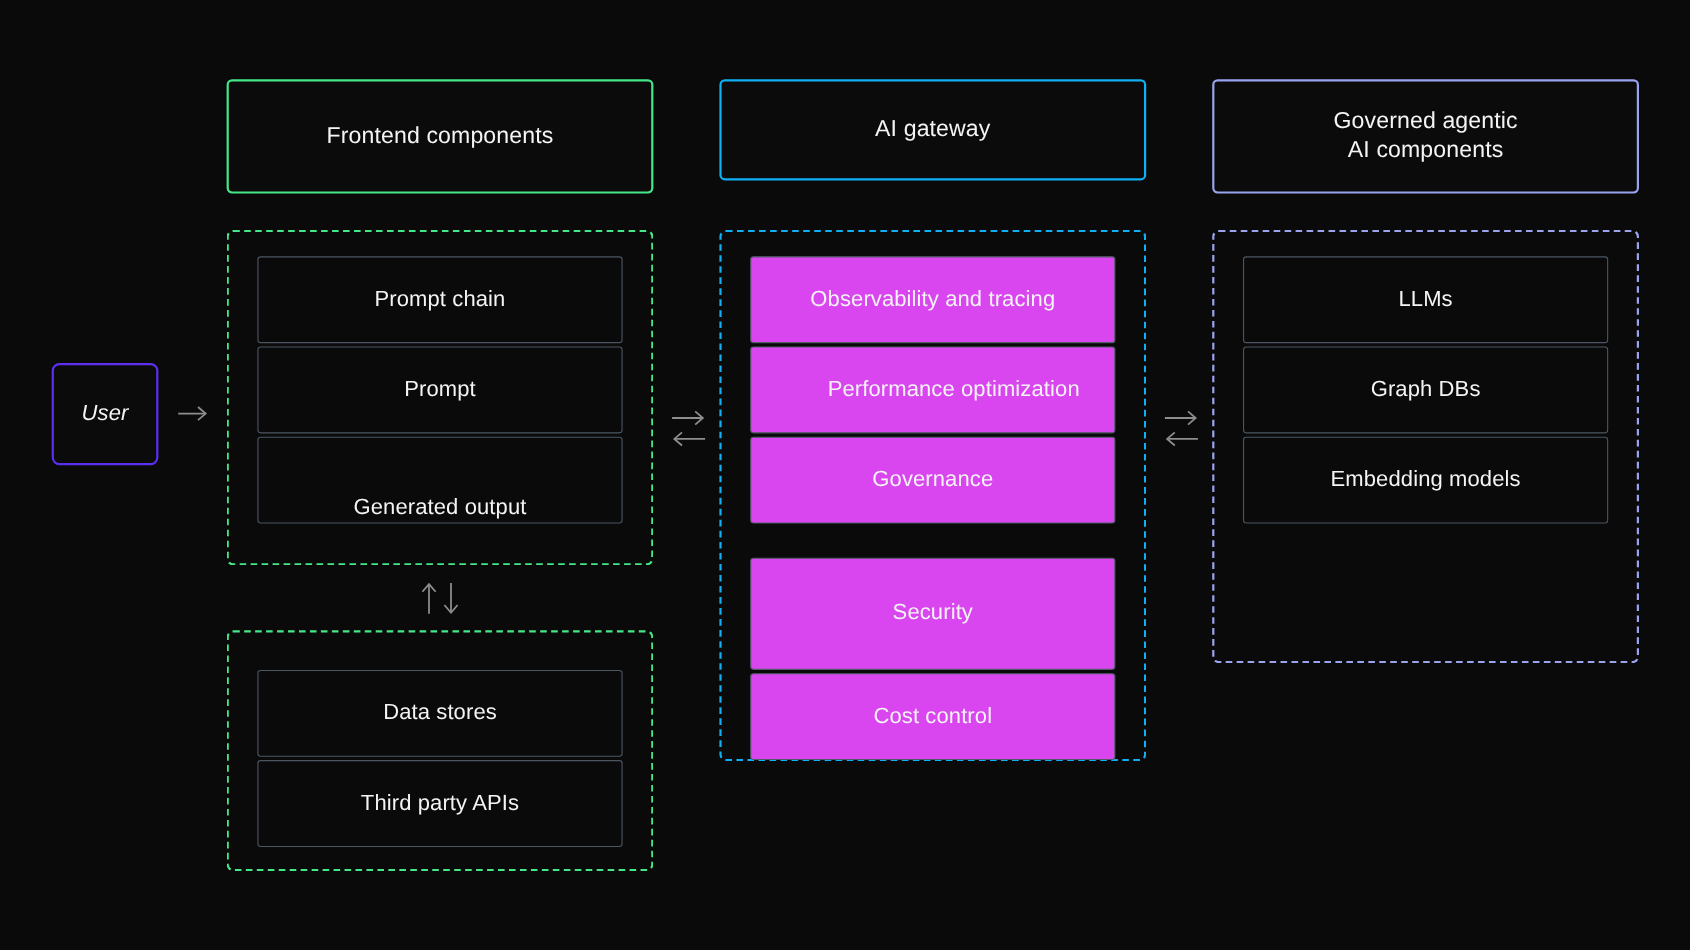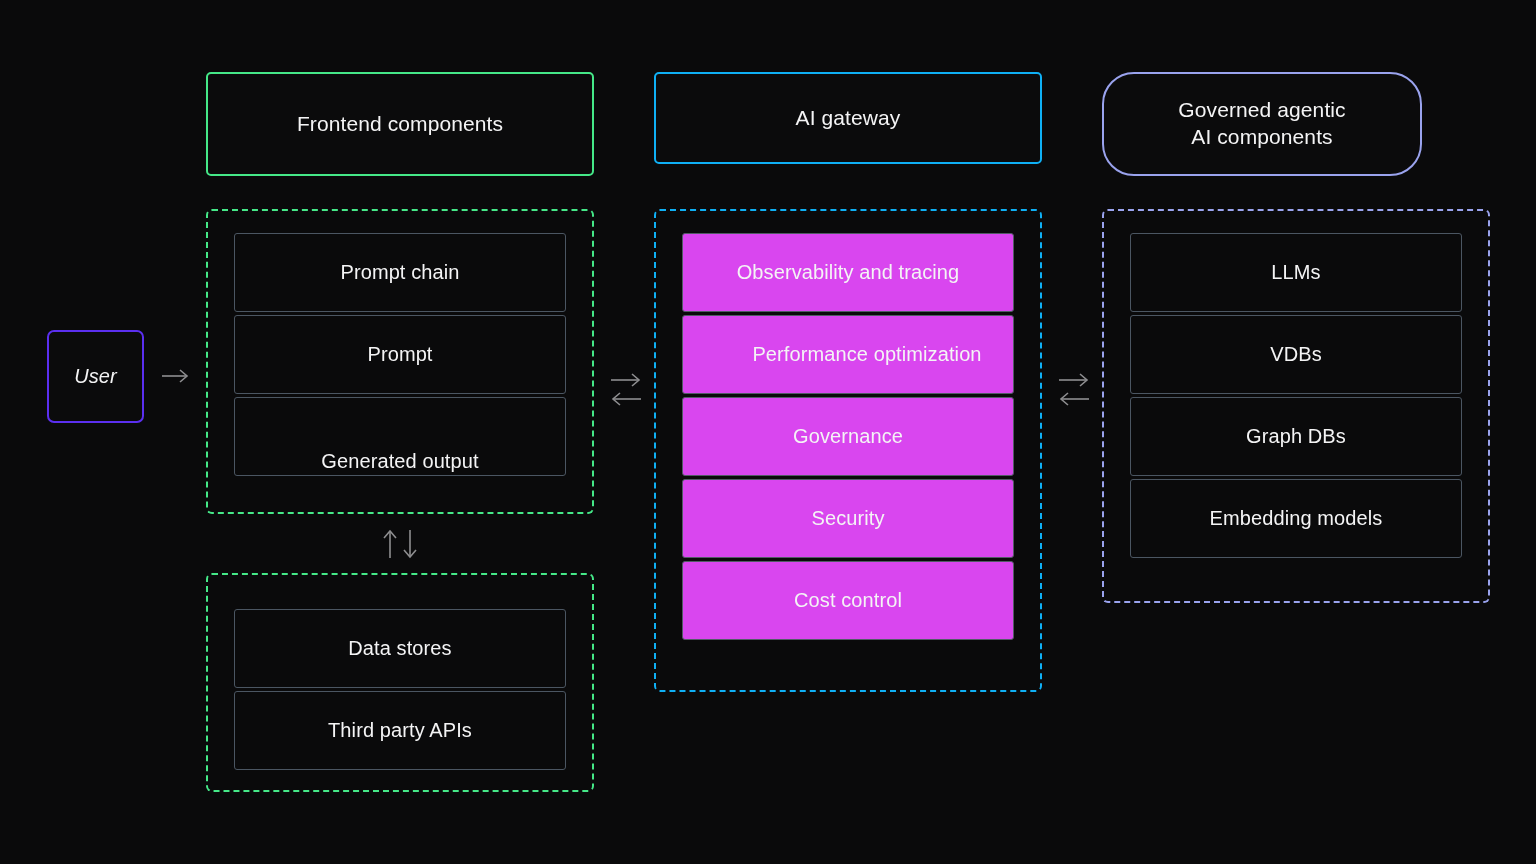--- a/index.html
+++ b/index.html
@@ -184,55 +184,52 @@
     <div class="inner-stack" style="top:22px;">
       <div class="item-box filled" style="height:79px;">
         <span class="label">Observability and tracing</span>
       </div>
       <div class="item-box filled" style="height:79px;padding-left:38px;">
         <span class="label">Performance optimization</span>
       </div>
       <div class="item-box filled" style="height:79px;">
         <span class="label">Governance</span>
       </div>
-      <div class="item-box filled" style="height:79px;">
+      <div class="item-box filled" style="height:102px;margin-top:28px;">
         <span class="label">Security</span>
       </div>
       <div class="item-box filled" style="height:79px;">
         <span class="label">Cost control</span>
       </div>
     </div>
   </div>
 
   <div class="connector bidir" style="left:1052px; top:360px; width:44px; height:58px;">
     <svg width="36" height="18" viewBox="0 0 36 18" aria-hidden="true">
       <line x1="3" y1="9" x2="30" y2="9" stroke="currentColor" stroke-width="1.6"></line>
       <polyline points="24,3 31,9 24,15" fill="none" stroke="currentColor" stroke-width="1.6"></polyline>
     </svg>
     <svg width="36" height="18" viewBox="0 0 36 18" aria-hidden="true">
       <line x1="33" y1="9" x2="6" y2="9" stroke="currentColor" stroke-width="1.6"></line>
       <polyline points="12,3 5,9 12,15" fill="none" stroke="currentColor" stroke-width="1.6"></polyline>
     </svg>
   </div>
 
-  <div class="header-box" style="left:1102px; top:72px; width:320px; height:104px; border-color:#9aa3ee;border-radius:32px;">
+  <div class="header-box" style="left:1102px; top:72px; width:388px; height:104px; border-color:#9aa3ee;">
     <span class="label">Governed agentic
 AI components</span>
   </div>
 
   <div class="dashed-group" style="left:1102px; top:209px; width:388px; height:394px;
               border:2px dashed #9aa3ee;">
     <div class="inner-stack" style="top:22px;">
       <div class="item-box" style="height:79px;">
         <span class="label">LLMs</span>
       </div>
       <div class="item-box" style="height:79px;">
-        <span class="label">VDBs</span>
-      </div>
-      <div class="item-box" style="height:79px;">
         <span class="label">Graph DBs</span>
       </div>
       <div class="item-box" style="height:79px;">
         <span class="label">Embedding models</span>
       </div>
     </div>
   </div>
 
 </div>
 

